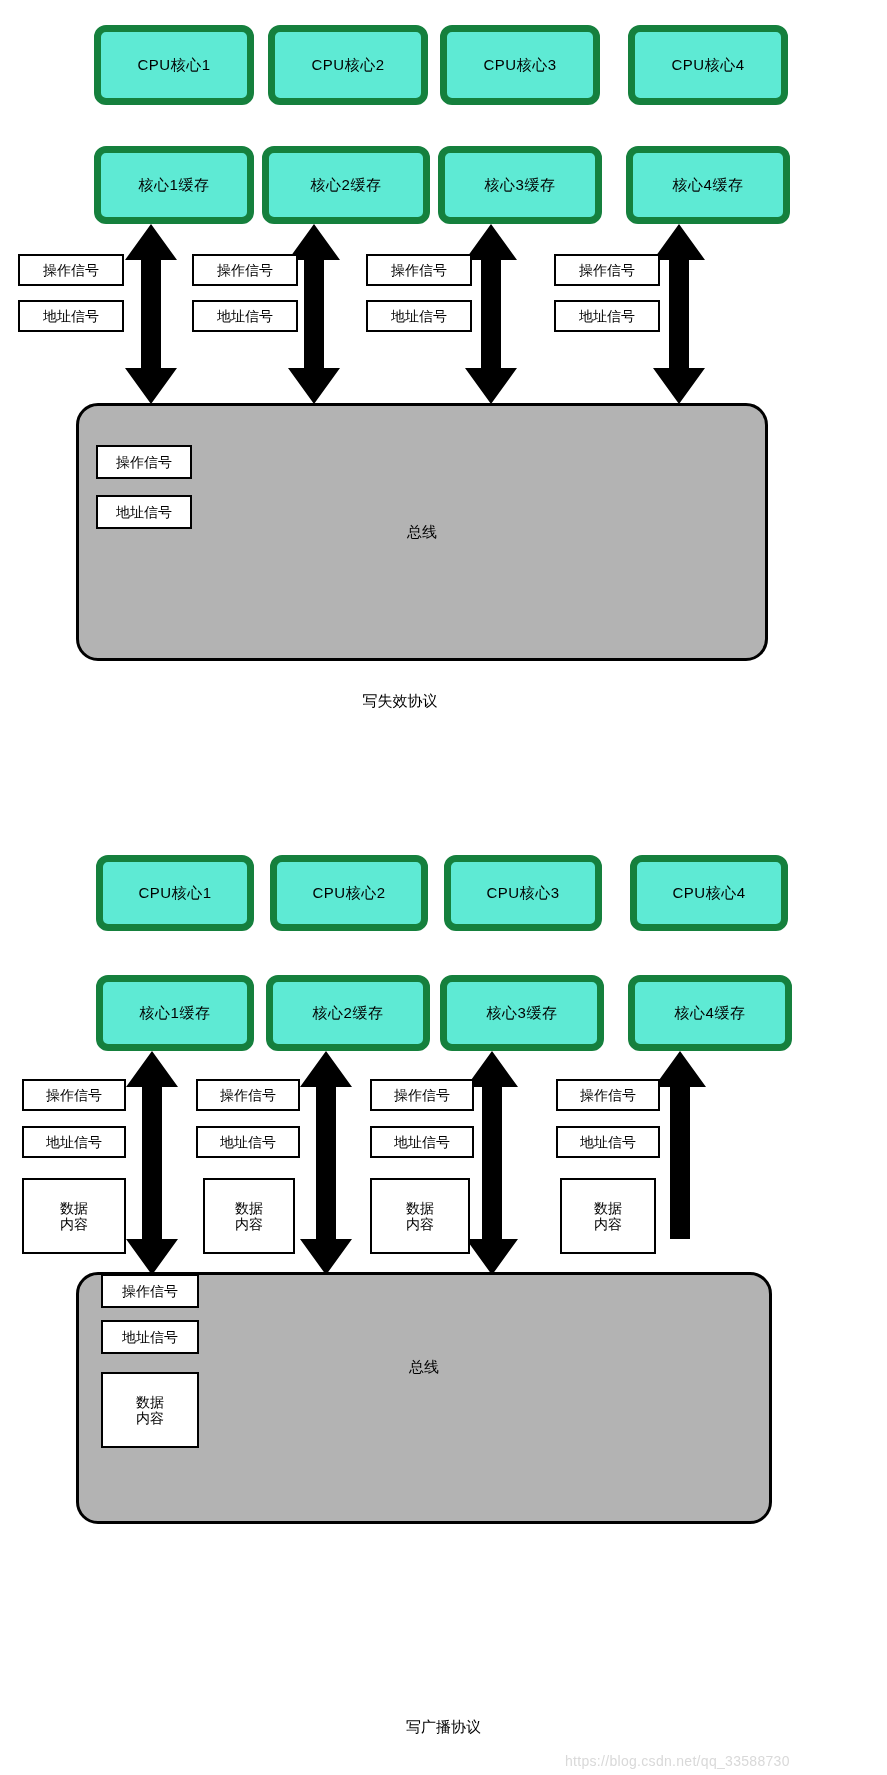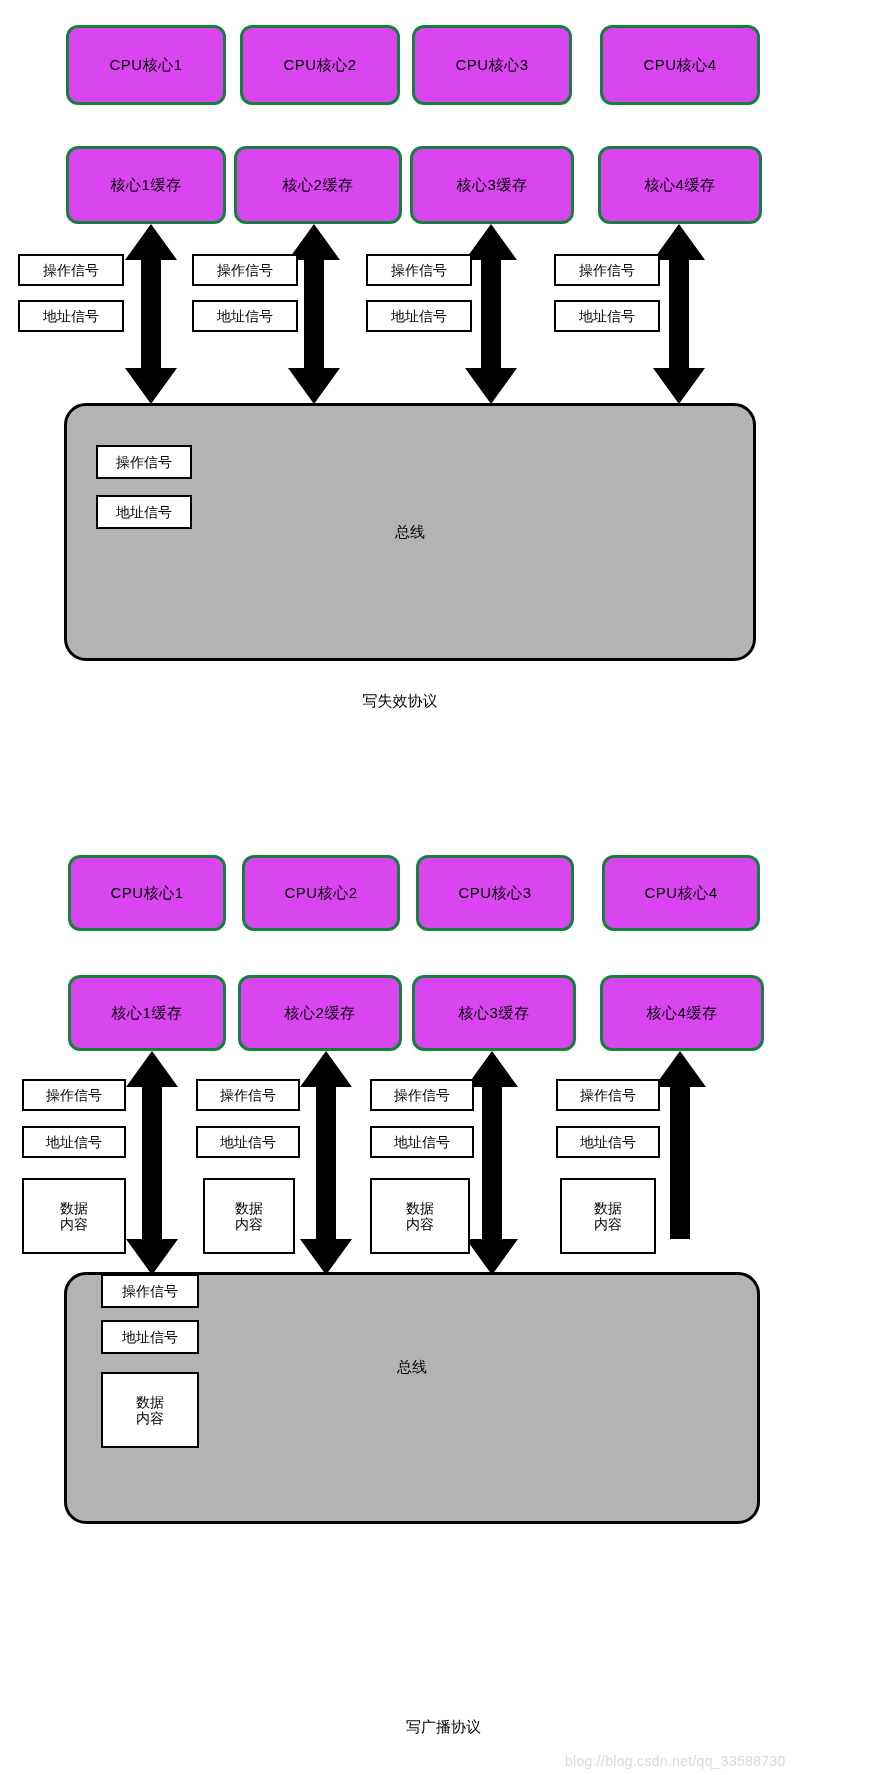--- a/index.html
+++ b/index.html
@@ -14,36 +14,38 @@
     height:1775px;
     overflow:hidden;
     background:#fff;
   }
 
   
   .node{position:absolute;box-sizing:border-box;}
 
   
   .greenbox{
-    background:#d946ef;
-    border:3px solid #15803d;
+    background:#5eead4;
+    border:7px solid #15803d;
     border-radius:12px;
     display:flex;
     align-items:center;
     justify-content:center;
     font-size:15px;
     letter-spacing:.5px;
     color:#000;
+    margin-left:28px;
   }
 
   
   .busbox{
     background:#b3b3b3;
     border:3px solid #000;
     border-radius:22px;
+    margin-left:12px;
   }
   .bus-label{
     position:absolute;
     font-size:15px;
     color:#000;
     white-space:nowrap;
   }
 
   
   .chip{
@@ -268,15 +270,15 @@
       <span>地址信号</span>
     </div>
     <div class="node chip two-line" style="left:101px;top:1372px;width:98px;height:76px;">
       <span>数据</span>
       <span>内容</span>
     </div>
 
     <div class="caption" style="left:0;top:1718px;width:887px;">写广播协议</div>
   </div>
 
-  <div class="watermark" style="left:565px;top:1753px;">blog://blog.csdn.net/qq_33588730</div>
+  <div class="watermark" style="left:565px;top:1753px;">https://blog.csdn.net/qq_33588730</div>
 
 </div>
 
 </body></html>

